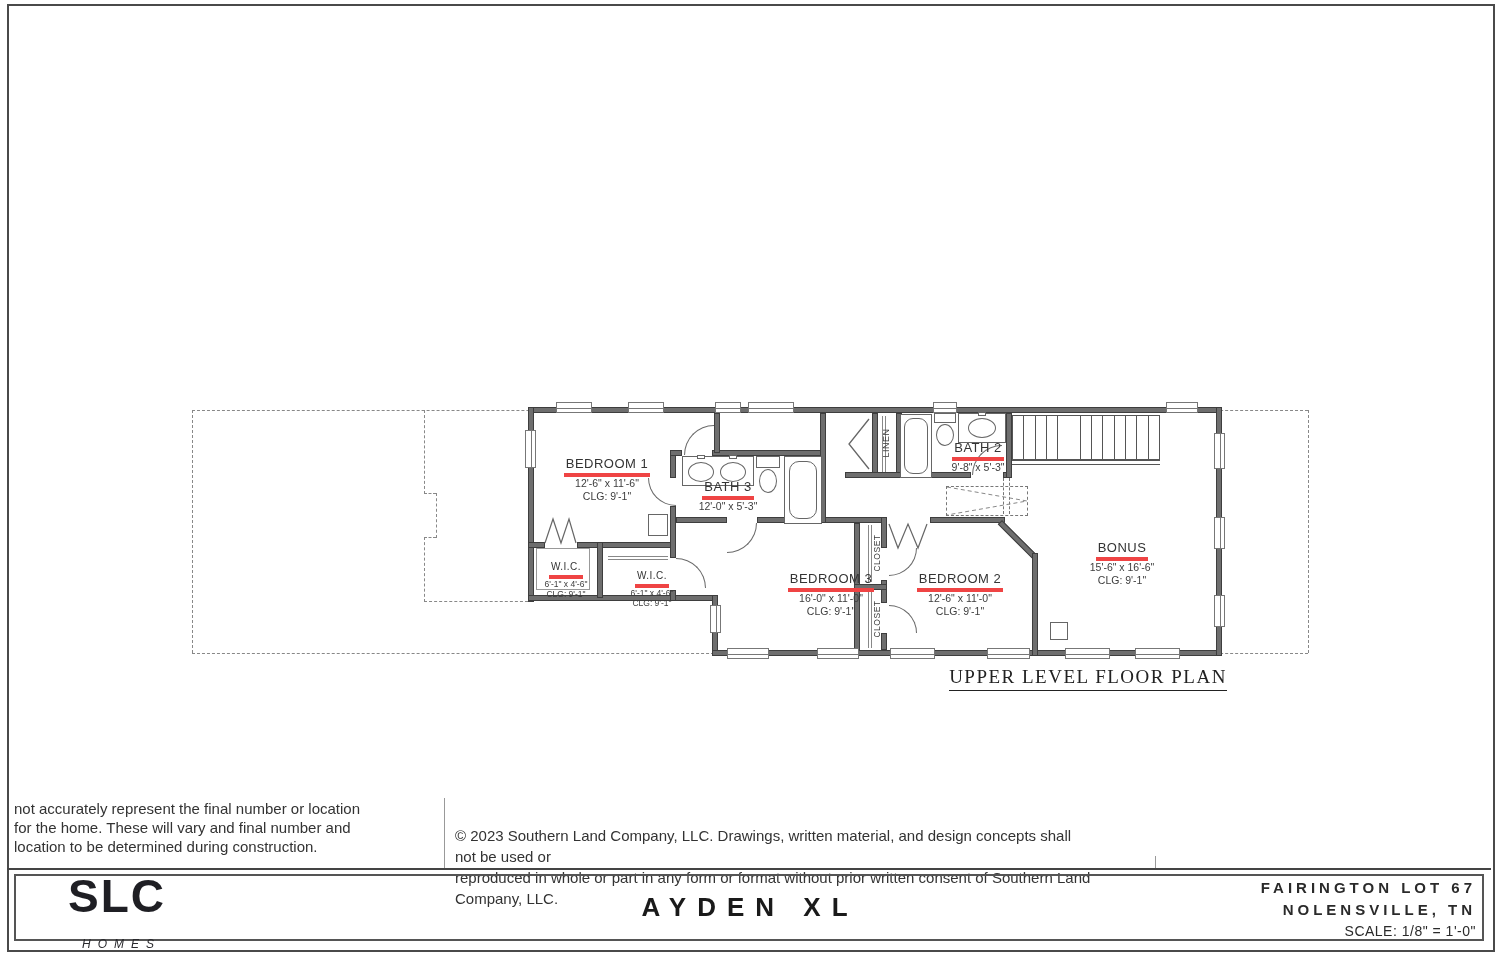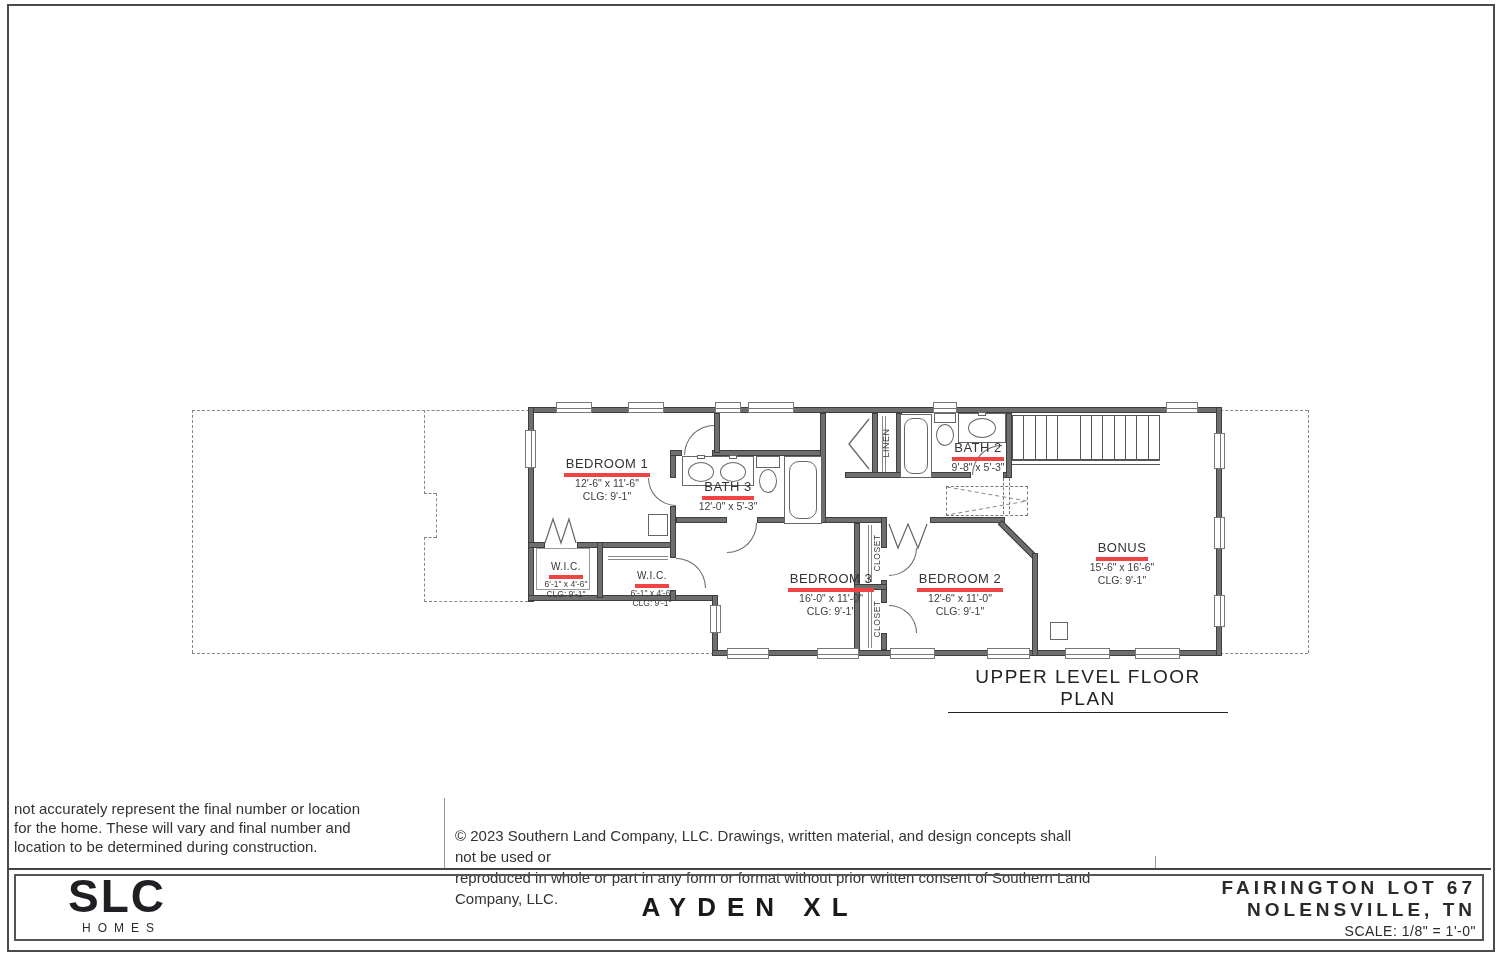--- a/index.html
+++ b/index.html
@@ -23,35 +23,35 @@
   .shelfV{position:absolute;width:4px;border-left:1px solid #888;border-right:1px solid #888;box-sizing:border-box;}
   .shelfH{position:absolute;height:4px;border-top:1px solid #888;border-bottom:1px solid #888;box-sizing:border-box;}
   
   .lbl{position:absolute;text-align:center;color:#343434;line-height:1.25;}
   .lbl .nm{display:inline-block;font-size:13px;letter-spacing:.5px;border-bottom:4px solid #ef4444;padding:0 2px 1px;}
   .lbl .dim{font-size:10.5px;color:#3d3d3d;}
   .lbl.small .nm{font-size:10px;}
   .lbl.small .dim{font-size:8.5px;}
   .vlbl{position:absolute;font-size:9px;letter-spacing:.5px;color:#3a3a3a;transform:rotate(-90deg);transform-origin:center;white-space:nowrap;}
   #plan-title{position:absolute;left:948px;top:666px;width:280px;text-align:center;}
-  #plan-title span{display:inline-block;font-size:19px;letter-spacing:1.5px;color:#222;border-bottom:1.5px solid #222;padding-bottom:2px;}
+  #plan-title span{display:inline-block;font-size:19px;letter-spacing:1.5px;color:#222;border-bottom:1.5px solid #222;padding-bottom:2px;font-family:Liberation Serif, serif;}
   
   #stairs{position:absolute;left:1012px;top:415px;width:148px;height:45px;border:1px solid #555;box-sizing:border-box;
           background:repeating-linear-gradient(to right,transparent 0 10.3px,#555 10.3px 11.3px);}
   #stair-rail{position:absolute;left:1012px;top:460px;width:148px;height:5px;border-top:1px solid #555;border-bottom:1px solid #555;box-sizing:border-box;}
   
   .note{position:absolute;color:#333;font-size:15px;line-height:19px;}
   #footer-line{position:absolute;left:7px;top:868px;width:1484px;height:0;border-top:2px solid #444;}
   #footer-box{position:absolute;left:14px;top:874px;width:1470px;height:67px;border:2px solid #555;box-sizing:border-box;}
   #logo{position:absolute;left:68px;top:872px;color:#1f1f24;}
   #logo .slc{font-size:46px;font-weight:bold;letter-spacing:2px;line-height:48px;}
-  #logo .homes{font-size:12px;letter-spacing:7px;margin-top:1px;margin-left:14px;color:#2a2a2e;}
+  #logo .homes{font-size:12px;letter-spacing:7px;margin-top:17px;margin-left:14px;color:#2a2a2e;font-style:italic;}
   #model-title{position:absolute;left:0;top:892px;width:1500px;text-align:center;font-size:26px;font-weight:600;letter-spacing:11px;color:#1a1a1a;}
   #proj{position:absolute;right:24px;top:877px;text-align:right;color:#2a2a2a;}
-  #proj .l1{font-size:19px;font-weight:bold;letter-spacing:4px;line-height:22px;}
+  #proj .l1{font-size:15px;font-weight:bold;letter-spacing:4px;line-height:22px;}
   #proj .l3{font-size:14px;letter-spacing:.5px;margin-top:2px;}
   .tick{position:absolute;width:0;border-left:1px solid #999;}
   svg{position:absolute;overflow:visible;}
 </style>
 </head>
 <body>
 
 <div id="sheet">
   <div id="border"></div>
 

